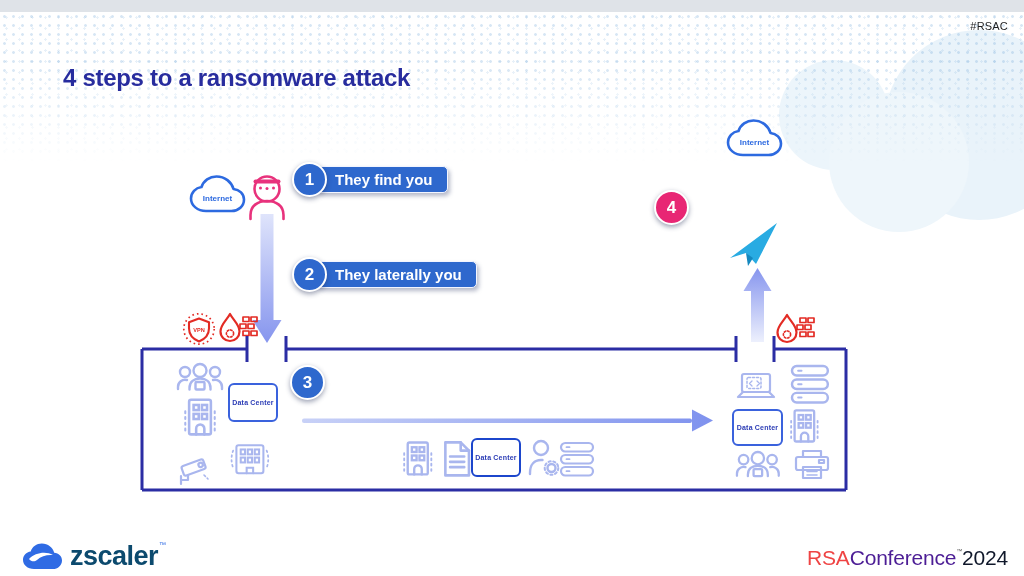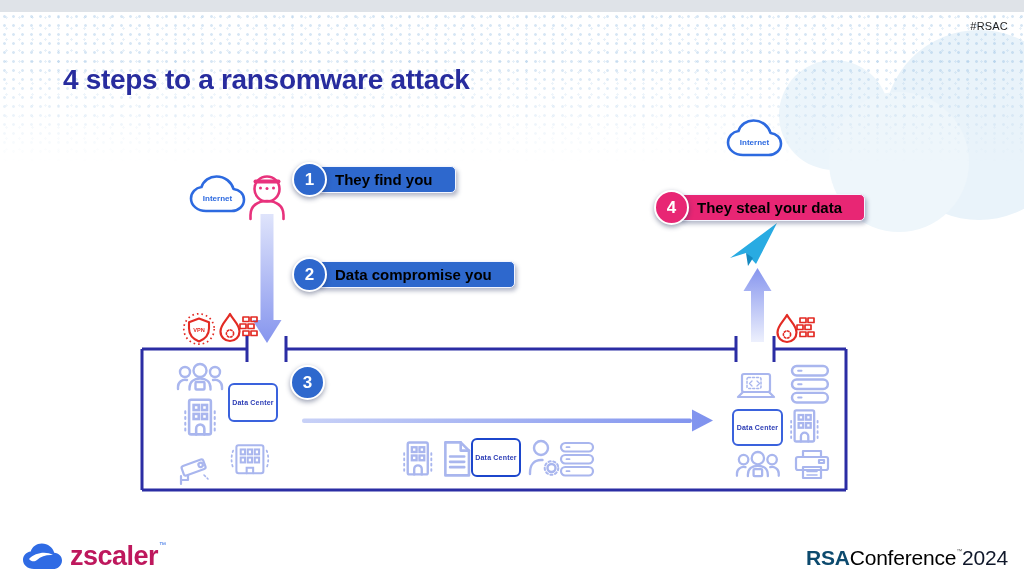--- a/index.html
+++ b/index.html
@@ -22,58 +22,58 @@
     background-size: 9px 9px, 13px 11px;
     -webkit-mask-image: linear-gradient(#000 35%, transparent 100%);
             mask-image: linear-gradient(#000 35%, transparent 100%);
   }
   .hashtag{
     position:absolute; top:8px; right:16px; z-index:5;
     font-size:11px; color:#1d1d1f; letter-spacing:.2px;
   }
   .title{
     position:absolute; left:63px; top:52px; z-index:5;
-    font-size:28px; font-weight:bold; color:#272c9e; letter-spacing:-.3px;
+    font-size:24px; font-weight:bold; color:#272c9e; letter-spacing:-.3px;
   }
   .diagram{ position:absolute; inset:0; z-index:2; }
   svg.layer{ position:absolute; left:0; top:0; }
 
   
   .step{ position:absolute; display:flex; align-items:center; z-index:6; }
   .step-circle{
     width:35px; height:35px; border-radius:50%; background:#2e68cd;
     border:2.5px solid #ffffff; color:#fff; font-size:17px; font-weight:bold;
     display:flex; align-items:center; justify-content:center; z-index:2;
     box-shadow:0 2px 5px rgba(40,50,90,.45);
   }
   .step-bar{
-    margin-left:-11px; height:27px; background:#2e68cd; color:#000000;
+    margin-left:-11px; height:27px; background:#2e68cd; color:#ffffff;
     font-size:15px; font-weight:bold; display:flex; align-items:center;
-    padding:0 22px 0 18px; border-radius:5px; border:1px solid #f2f5ff;
+    padding:0 14px 0 18px; border-radius:5px; border:1px solid #f2f5ff;
     box-shadow:2px 3px 4px rgba(70,80,120,.4); white-space:nowrap;
   }
   .step.pink .step-circle, .step.pink .step-bar{ background:#e82674; }
 
   
   .dc-box{
     position:absolute; background:#fff; border:2px solid #3a62dd; border-radius:6px;
     display:flex; align-items:center; justify-content:center; z-index:5;
     font-size:7px; font-weight:bold; color:#2a3bb5; letter-spacing:.2px;
   }
   .dc-left { left:228px; top:371px; width:50px; height:39px; }
   .dc-mid  { left:471px; top:426px; width:50px; height:39px; border-width:2.5px; border-color:#1c46cc; }
   .dc-right{ left:732px; top:397px; width:51px; height:37px; }
 
   
   .zscaler{ position:absolute; left:22px; bottom:16px; display:flex; align-items:center; z-index:5; }
-  .zscaler-text{ font-size:27px; font-weight:bold; color:#be185d; letter-spacing:-.5px; margin-left:6px; }
+  .zscaler-text{ font-size:27px; font-weight:bold; color:#0c4a6e; letter-spacing:-.5px; margin-left:6px; }
   .zscaler-tm{ font-size:7px; color:#2f6be4; vertical-align:top; position:relative; top:-12px; left:1px; }
   .rsa-logo{ position:absolute; right:16px; bottom:18px; z-index:5; font-size:21px; letter-spacing:-.2px; }
-  .rsa-brand{ font-weight:700; color:#0c4a6e; }
-  .rsa-conf{ font-weight:300; color:#000000; }
+  .rsa-brand{ font-weight:400; color:#ef4444; }
+  .rsa-conf{ font-weight:300; color:#4c1d95; }
   .rsa-tm{ font-size:6px; color:#555; vertical-align:top; position:relative; top:2px; }
   .rsa-year{ font-weight:300; color:#0f172a; }
 </style>
 </head>
 <body>
 
 <div class="slide">
 
   <div class="deco-circle circle-a"></div>
   <div class="deco-circle circle-c"></div>
@@ -275,28 +275,27 @@
     <div class="dc-box dc-right">
       <span>Data Center</span>
     </div>
 
     <div class="step" style="left:292px; top:150px;">
       <div class="step-circle">1</div>
       <div class="step-bar">They find you</div>
     </div>
     <div class="step" style="left:292px; top:245px;">
       <div class="step-circle">2</div>
-      <div class="step-bar">Data compromise you</div>
+      <div class="step-bar">They laterally you</div>
     </div>
     <div class="step" style="left:290px; top:353px;">
       <div class="step-circle">3</div>
     </div>
     <div class="step pink" style="left:654px; top:178px;">
       <div class="step-circle">4</div>
-      <div class="step-bar">They steal your data</div>
     </div>
   </div>
 
   <div class="zscaler">
     <svg width="42" height="28" viewBox="0 0 42 28">
       <path d="M12,26 C5.5,26 1,22 1,16.8 C1,12.4 4.3,9 8.7,8.4 C10.2,3.6 14.6,0.5 19.8,0.5 C26,0.5 30.8,4.5 32.2,9.7 C36.7,10 40,13.3 40,17.4 C40,22.2 36,26 30.8,26 Z" fill="#2f6be4"></path>
       <path d="M7,16 C13,9.5 24,8 31,12 C25,11.5 19,13 15,17 C12.5,19.3 9,18.5 7,16 Z" fill="#ffffff"></path>
     </svg>
     <span class="zscaler-text">zscaler</span>
     <span class="zscaler-tm">™</span>

